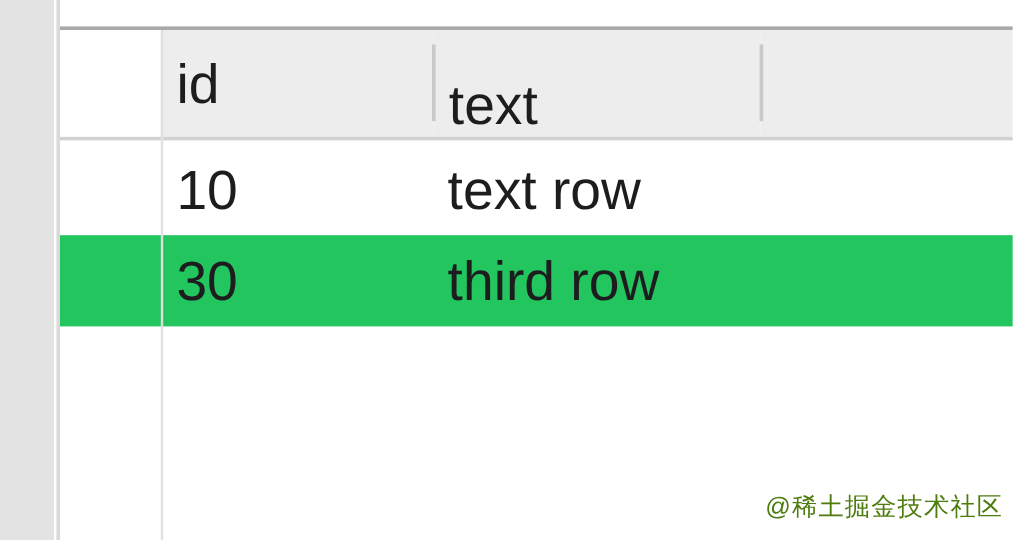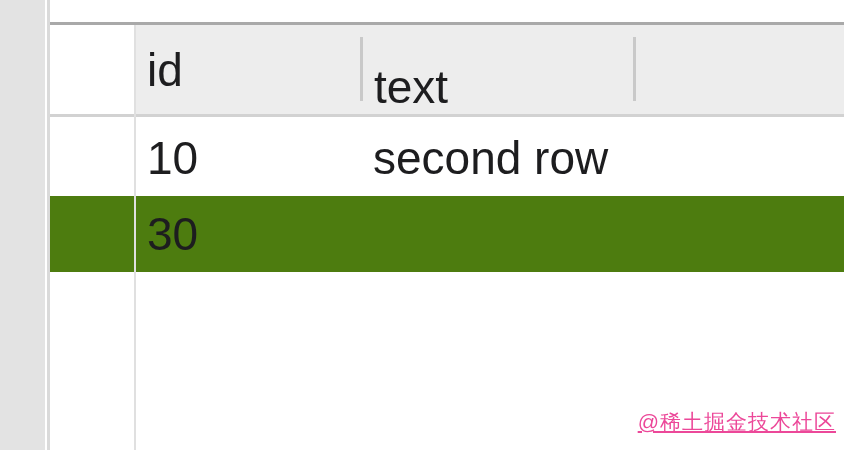--- a/index.html
+++ b/index.html
@@ -75,21 +75,21 @@
     position: absolute;
     left: 50px; top: 120px;
     width: 794px;
   }
   .row {
     display: flex;
     height: 76px;
     align-items: center;
     font-size: 46px;
   }
-  .row.highlight { background: #4d7c0f; }
+  .row.highlight { background: #22c55e; }
   .cell-gutter {
     width: 84px;
     height: 100%;
     flex: 0 0 auto;
   }
   .cell-id {
     width: 227px;
     padding-left: 13px;
     box-sizing: border-box;
     flex: 0 0 auto;
@@ -102,23 +102,22 @@
   .gutter-vline {
     position: absolute;
     left: 134px; top: 25px;
     width: 2px; height: 425px;
     background: #e0e0e0;
   }
   .watermark {
     position: absolute;
     top: 408px; right: 8px;
     font-size: 21px;
-    color: #ec4899;
+    color: #4d7c0f;
     letter-spacing: 1px;
-    text-decoration: underline;
   }
 </style>
 </head>
 <body>
 
 <div class="sidebar-edge"></div>
 <div class="sidebar-divider"></div>
 
 <div class="hdr-top-border"></div>
 
@@ -136,23 +135,24 @@
     <span></span>
   </div>
 </div>
 
 <div class="hdr-bottom-border"></div>
 
 <div class="rows">
   <div class="row">
     <div class="cell-gutter"></div>
     <div class="cell-id">10</div>
-    <div class="cell-text">second row</div>
+    <div class="cell-text">text row</div>
   </div>
   <div class="row highlight">
     <div class="cell-gutter"></div>
     <div class="cell-id">30</div>
+    <div class="cell-text">third row</div>
   </div>
 </div>
 
 <div class="gutter-vline"></div>
 
 <div class="watermark">@稀土掘金技术社区</div>
 
 </body></html>

